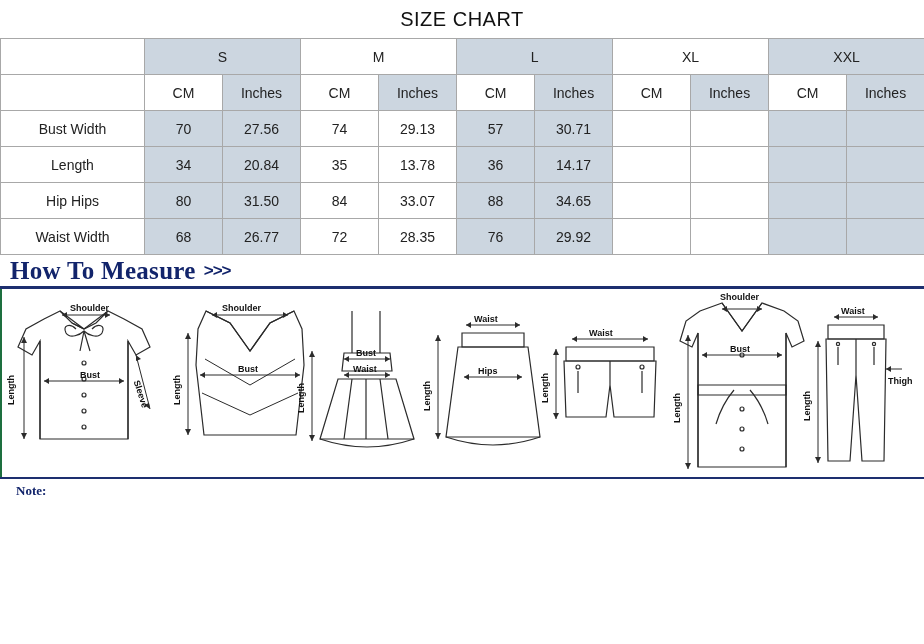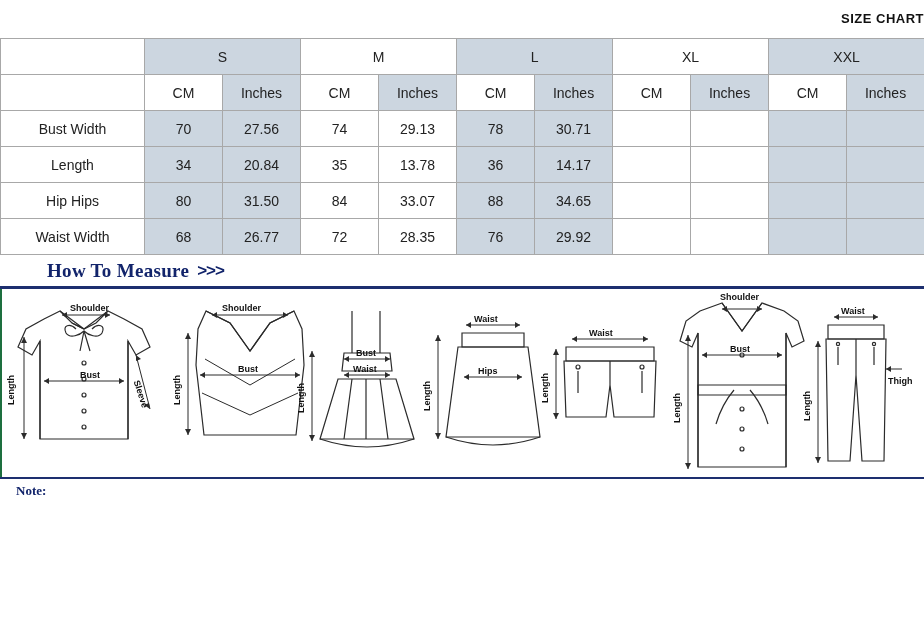--- a/index.html
+++ b/index.html
@@ -18,23 +18,23 @@
   .page {
     width: 924px;
     height: 644px;
     position: relative;
     box-sizing: border-box;
   }
   
   .chart-title {
     height: 38px;
     line-height: 38px;
-    text-align: right;
-    font-size: 13px;
-    font-weight: bold;
+    text-align: center;
+    font-size: 20px;
+    font-weight: normal;
     letter-spacing: 0.5px;
     color: #111;
   }
   
   table.size-table {
     border-collapse: collapse;
     width: 924px;
     table-layout: fixed;
   }
   table.size-table td, table.size-table th {
@@ -69,26 +69,25 @@
   
   .how-bar {
     height: 34px;
     display: flex;
     align-items: center;
     padding-left: 10px;
     border-bottom: 3px solid #1d2f6f;
     box-sizing: border-box;
   }
   .how-title {
-    font-size: 19px;
+    font-size: 25px;
     font-weight: bold;
     color: #12246b;
     font-family: "Liberation Serif", serif;
     letter-spacing: 0.3px;
-    margin-left: 37px;
   }
   .how-arrows {
     font-size: 17px;
     font-weight: bold;
     color: #12246b;
     margin-left: 8px;
     letter-spacing: -1px;
   }
   .figures {
     position: relative;
@@ -159,21 +158,21 @@
         <td class="unit-head shaded">Inches</td>
       </tr>
 
 
       <tr>
         <td class="label-cell plain">Bust Width</td>
         <td class="shaded">70</td>
         <td class="shaded">27.56</td>
         <td class="plain">74</td>
         <td class="plain">29.13</td>
-        <td class="shaded">78</td>
+        <td class="shaded">57</td>
         <td class="shaded">30.71</td>
         <td class="plain"></td>
         <td class="plain"></td>
         <td class="shaded"></td>
         <td class="shaded"></td>
       </tr>
 
 
       <tr>
         <td class="label-cell plain">Length</td>

